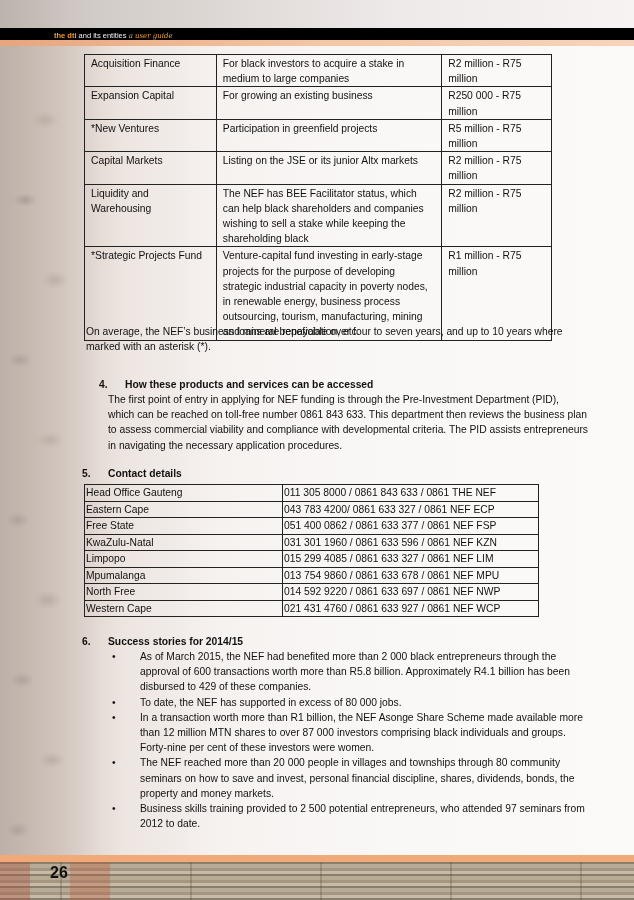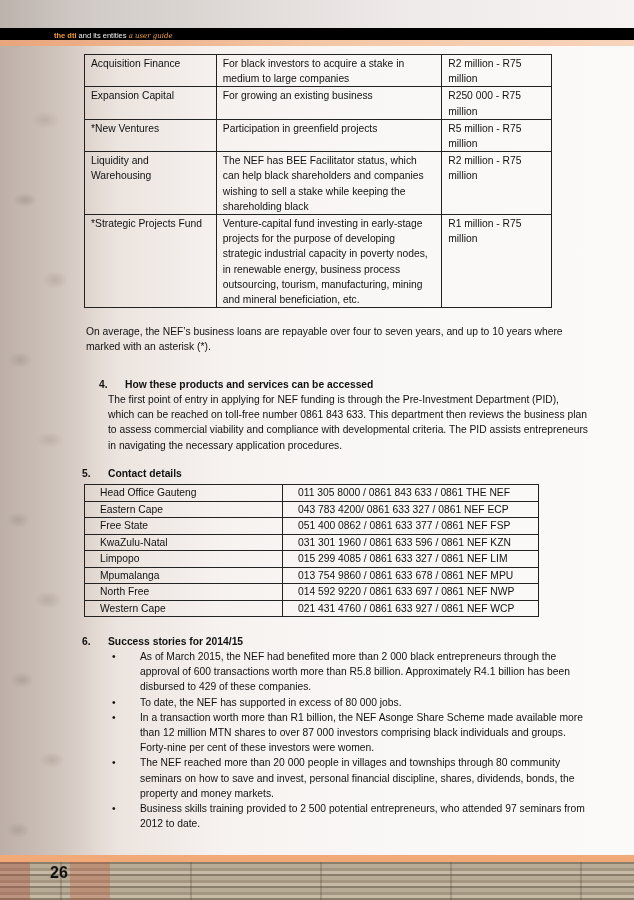--- a/index.html
+++ b/index.html
@@ -54,21 +54,21 @@
   .prod-table td:nth-child(2) { width: 226px; }
   .prod-table td:nth-child(3) { width: 110px; }
 
   .note { position: absolute; left: 86px; top: 324px; width: 500px; }
 
   .sec-head { position: absolute; left: 82px; font-weight: bold; }
   .sec-head .num { display: inline-block; width: 26px; }
   .sec-body { position: absolute; left: 108px; width: 480px; }
 
   .contact-table { left: 84px; top: 484px; width: 455px; }
-  .contact-table td { padding: 0 15px; line-height: 15.5px; margin-top: 40px; }
+  .contact-table td { padding: 0 1px; line-height: 15.5px; margin-top: 40px; }
   .contact-table td:nth-child(1) { width: 198px; }
 
   .bullets { position: absolute; left: 112px; top: 649px; width: 480px; list-style: none; }
   .bullets li { position: relative; padding-left: 28px; }
   .bullets li .dot { position: absolute; left: 0; top: 0; }
 
   .footer-stripe {
     position: absolute; left: 0; top: 855px; width: 634px; height: 7px;
     background: #f2a978;
   }
@@ -112,20 +112,25 @@
         </tr>
         <tr>
           <td>Expansion Capital</td>
           <td>For growing an existing business</td>
           <td>R250 000 - R75 million</td>
         </tr>
         <tr>
           <td>*New Ventures</td>
           <td>Participation in greenfield projects</td>
           <td>R5 million - R75 million</td>
+        </tr>
+        <tr>
+          <td>Capital Markets</td>
+          <td>Listing on the JSE or its junior Altx markets</td>
+          <td>R2 million - R75 million</td>
         </tr>
         <tr>
           <td>Liquidity and Warehousing</td>
           <td>The NEF has BEE Facilitator status, which can help black shareholders and companies wishing to sell a stake while keeping the shareholding black</td>
           <td>R2 million - R75 million</td>
         </tr>
         <tr>
           <td>*Strategic Projects Fund</td>
           <td>Venture-capital fund investing in early-stage projects for the purpose of developing strategic industrial capacity in poverty nodes, in renewable energy, business process outsourcing, tourism, manufacturing, mining and mineral beneficiation, etc.</td>
           <td>R1 million - R75 million</td>

